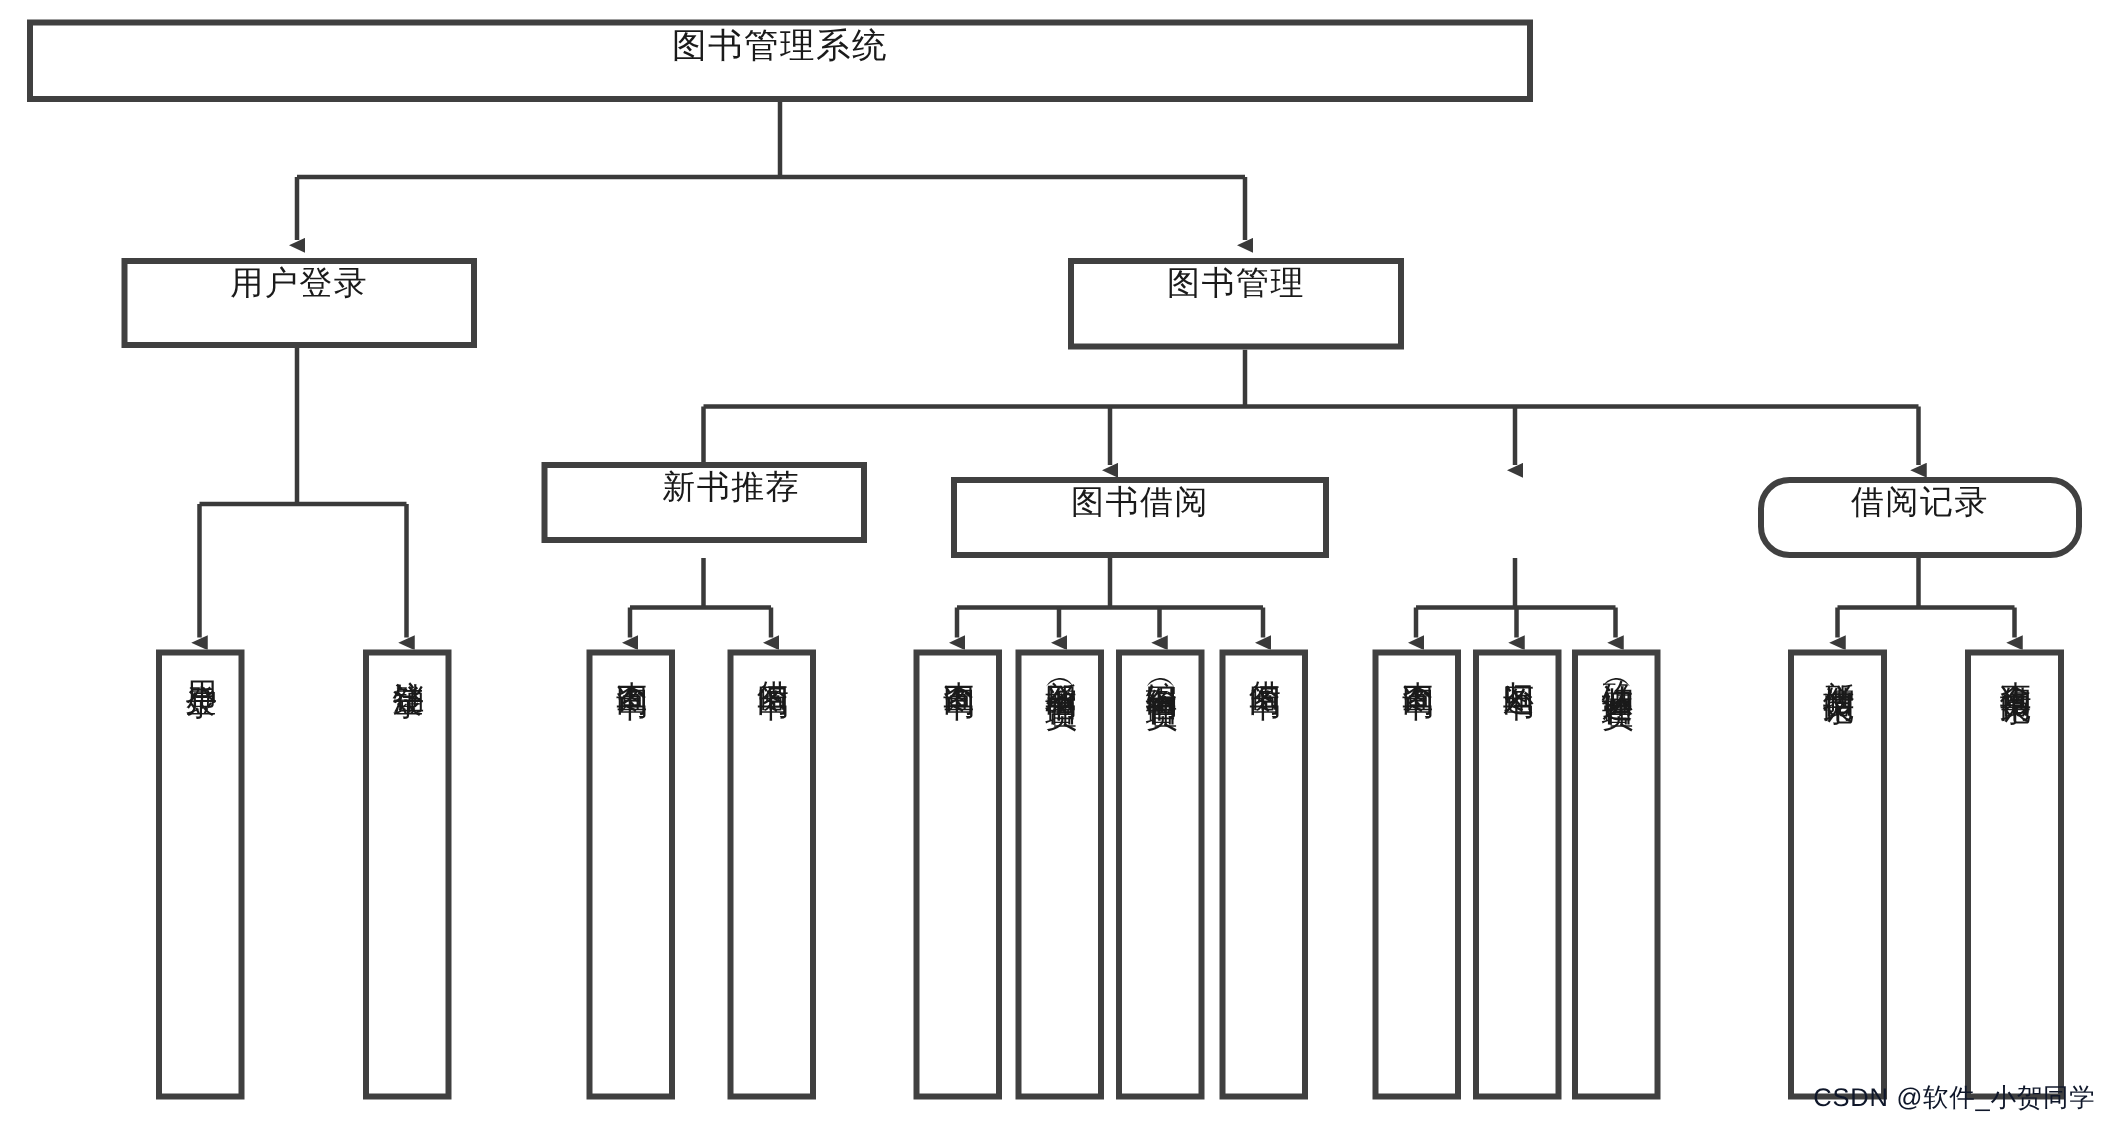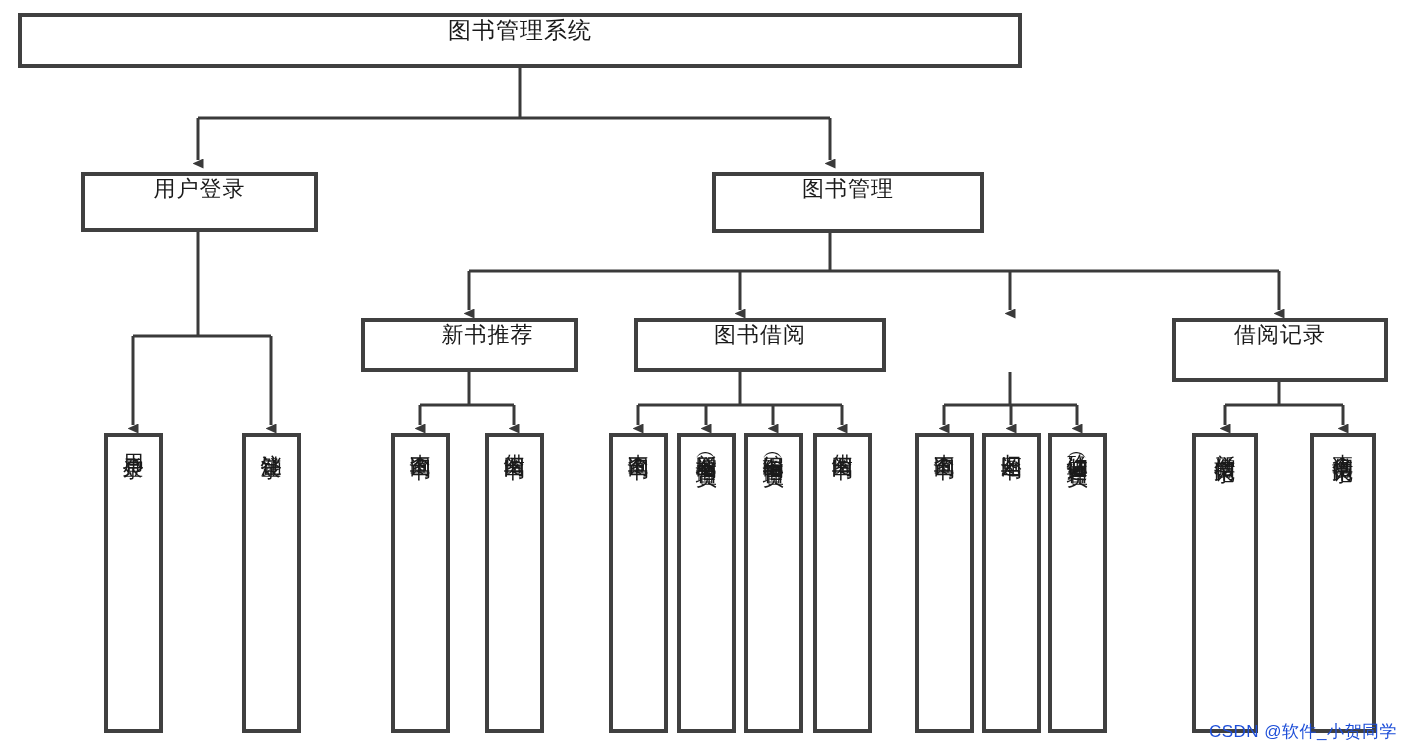--- a/index.html
+++ b/index.html
@@ -52,21 +52,21 @@
     display: block;
   }
   #title-node {
     font-size: 23px;
   }
   #watermark {
     position: absolute;
     right: 8px;
     bottom: 4px;
     font-size: 17px;
-    color: #1d4ed8;
+    color: #0f172a;
     letter-spacing: 0.5px;
     white-space: nowrap;
     pointer-events: none;
   }
 </style>
 </head>
 <body>
 
 <div id="canvas">
 
@@ -121,31 +121,31 @@
     </g>
   </svg>
 
   <div class="node horiz" id="title-node" style="left:18px; top:13px; width:1004px; height:55px;">
     <span>图书管理系统</span>
   </div>
 
   <div class="node horiz" style="left:81px; top:172px; width:237px; height:60px;">
     <span>用户登录</span>
   </div>
-  <div class="node horiz" style="left:712px; top:172px; width:272px; height:61px;">
+  <div class="node horiz" style="left:712px; top:172px; width:224px; height:61px;">
     <span>图书管理</span>
   </div>
 
-  <div class="node horiz" style="left:361px; top:318px; width:217px; height:54px;padding-left:36px;">
+  <div class="node horiz" style="left:361px; top:308px; width:217px; height:54px;padding-left:36px;">
     <span>新书推荐</span>
   </div>
   <div class="node horiz" style="left:634px; top:318px; width:252px; height:54px;">
     <span>图书借阅</span>
   </div>
-  <div class="node horiz" style="left:1172px; top:318px; width:216px; height:64px;">
+  <div class="node horiz" style="left:1172px; top:318px; width:216px; height:54px;border-radius:21px;">
     <span>借阅记录</span>
   </div>
 
   <div class="node vert" style="left:104px; top:433px; width:59px; height:300px;">
     <span class="vtext">用户登录</span>
   </div>
   <div class="node vert" style="left:242px; top:433px; width:59px; height:300px;">
     <span class="vtext">注销登录</span>
   </div>
 

